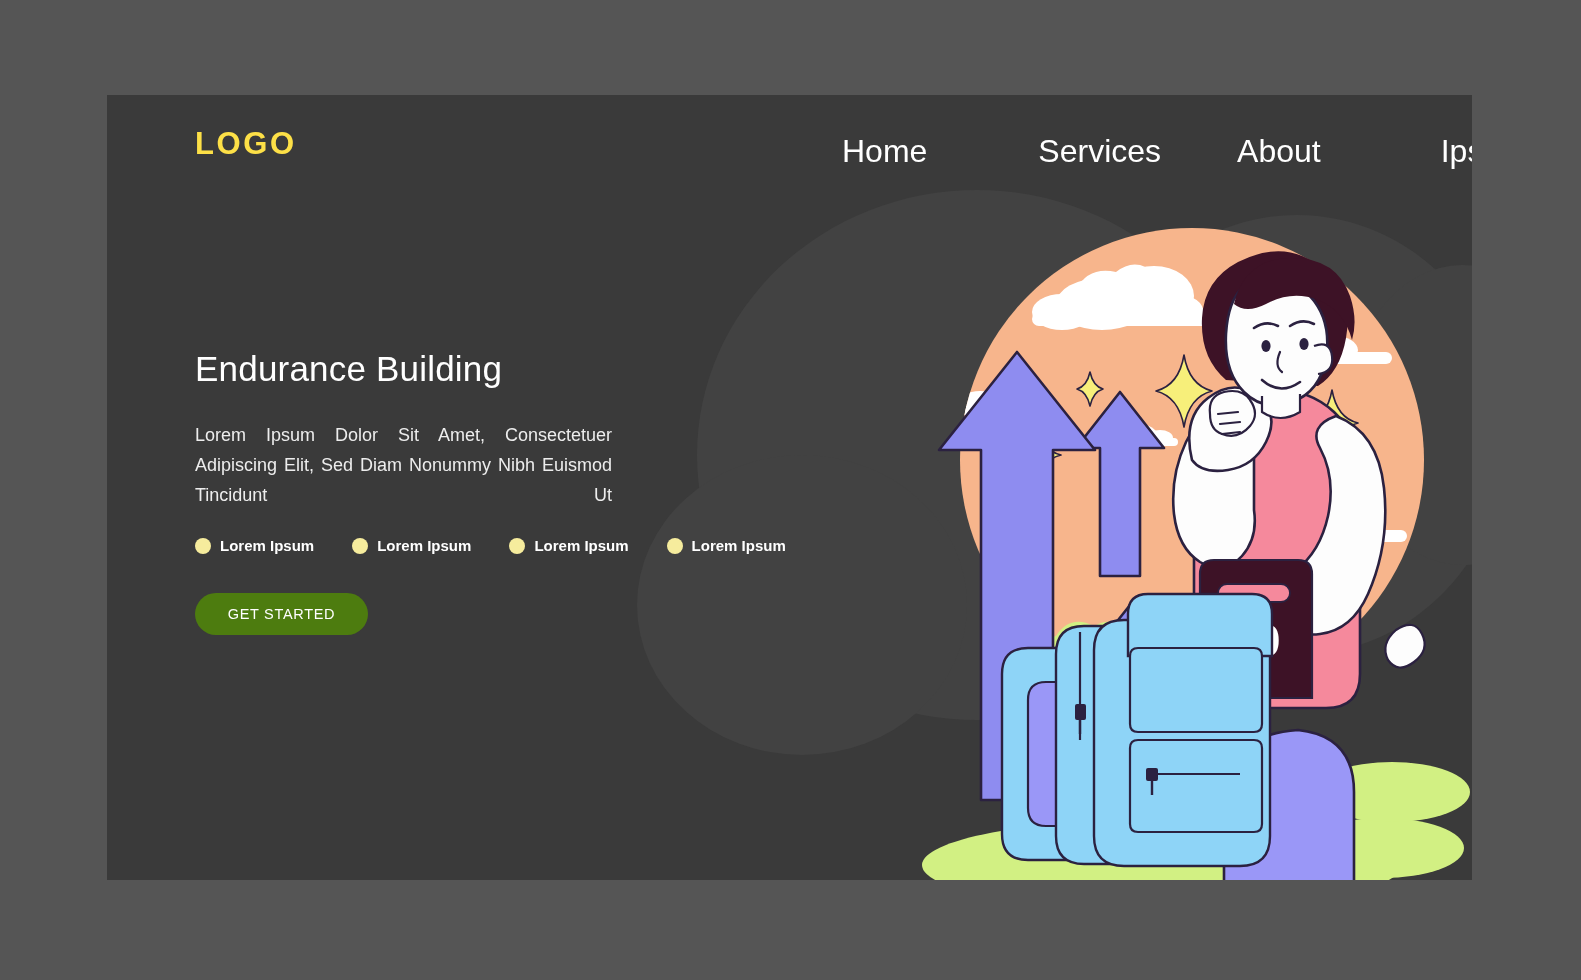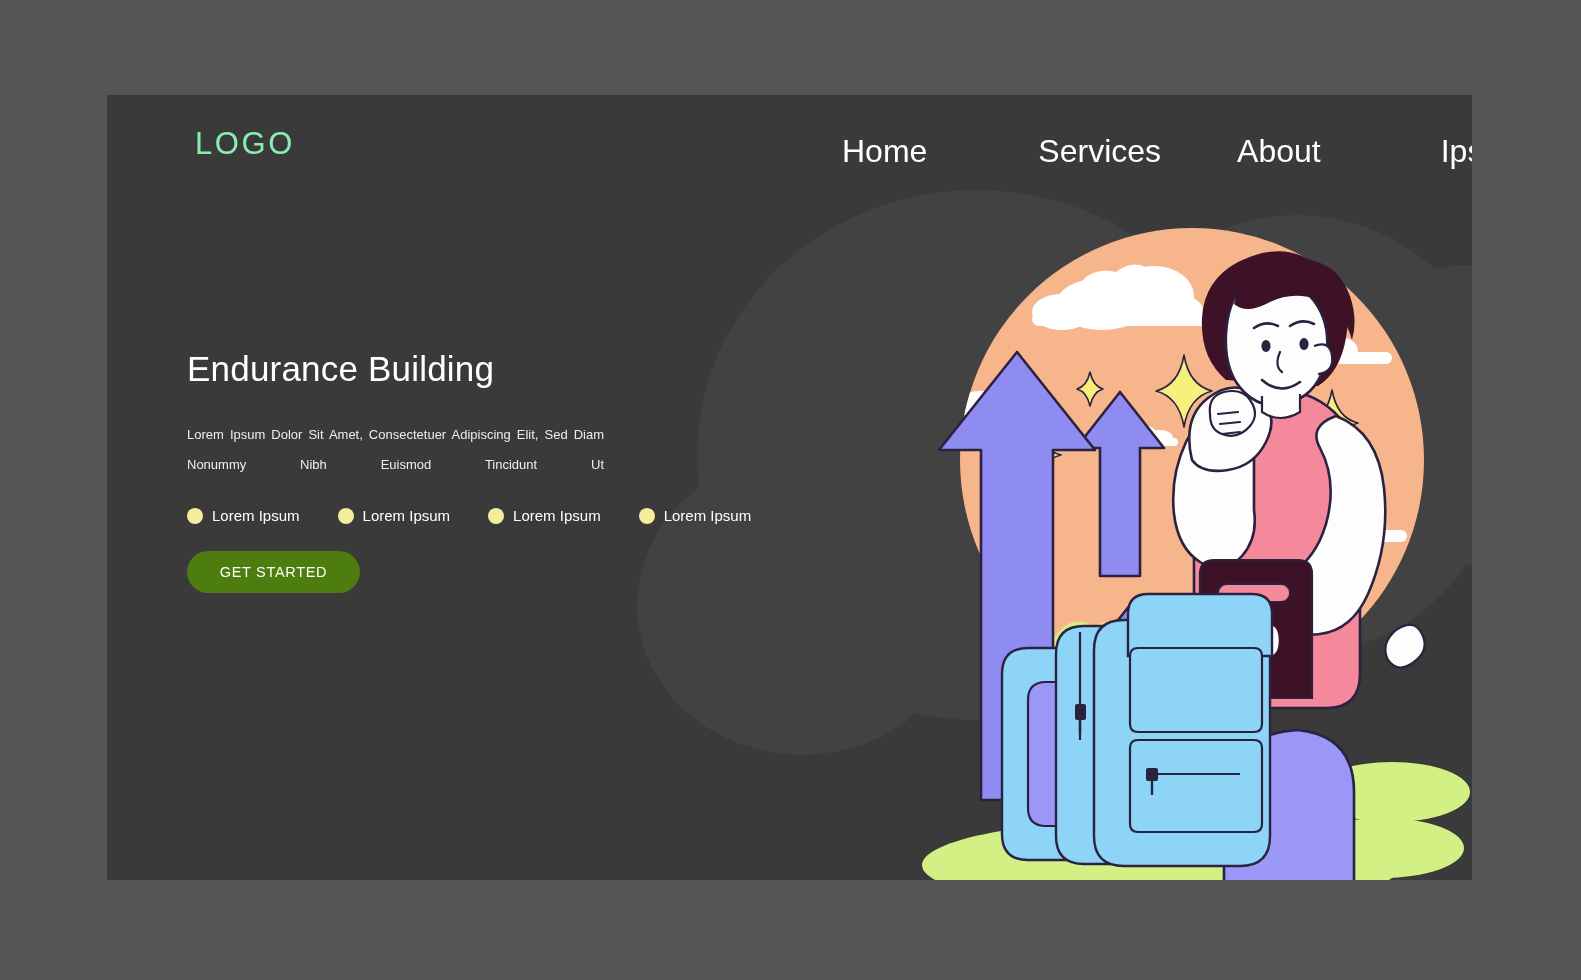--- a/index.html
+++ b/index.html
@@ -53,23 +53,23 @@
     left: 0;
     top: 0;
     width: 1365px;
     height: 120px;
     z-index: 40;
   }
   #brand-logo {
     position: absolute;
     left: 88px;
     top: 33px;
-    color: #86efac;
+    color: #fde047;
     font-size: 31px;
-    font-weight: normal;
+    font-weight: bold;
     letter-spacing: 2.6px;
     line-height: 1;
   }
   #main-nav {
     position: absolute;
     left: 735px;
     top: 40px;
     display: flex;
     align-items: center;
   }
@@ -80,49 +80,50 @@
     text-decoration: none;
     white-space: nowrap;
   }
   .nav-link.gap-1 { margin-right: 111px; }
   .nav-link.gap-2 { margin-right: 76px; }
   .nav-link.gap-3 { margin-right: 120px; }
 
   
   #hero-copy {
     position: absolute;
-    left: 80px;
+    left: 88px;
     top: 255px;
     width: 430px;
     z-index: 30;
   }
   #hero-title {
     margin: 0;
     color: #ffffff;
     font-size: 35px;
     font-weight: normal;
     line-height: 1.1;
     letter-spacing: 0.2px;
   }
   #hero-subtitle {
     margin: 31px 0 0 0;
     width: 417px;
     color: #ededed;
-    font-size: 13px;
+    font-size: 18px;
     line-height: 30px;
     text-align: justify;
     text-align-last: justify;
   }
   #feature-list {
-    margin: 28px 0 0 0;
+    margin: 28px 0 12px 0;
     padding: 0;
     list-style: none;
     display: flex;
     align-items: center;
     width: 570px;
+    font-weight: bold;
   }
   .feature-item {
     display: flex;
     align-items: center;
     margin-right: 38px;
     white-space: nowrap;
   }
   .feature-item:last-child { margin-right: 0; }
   .feature-dot {
     width: 16px;

